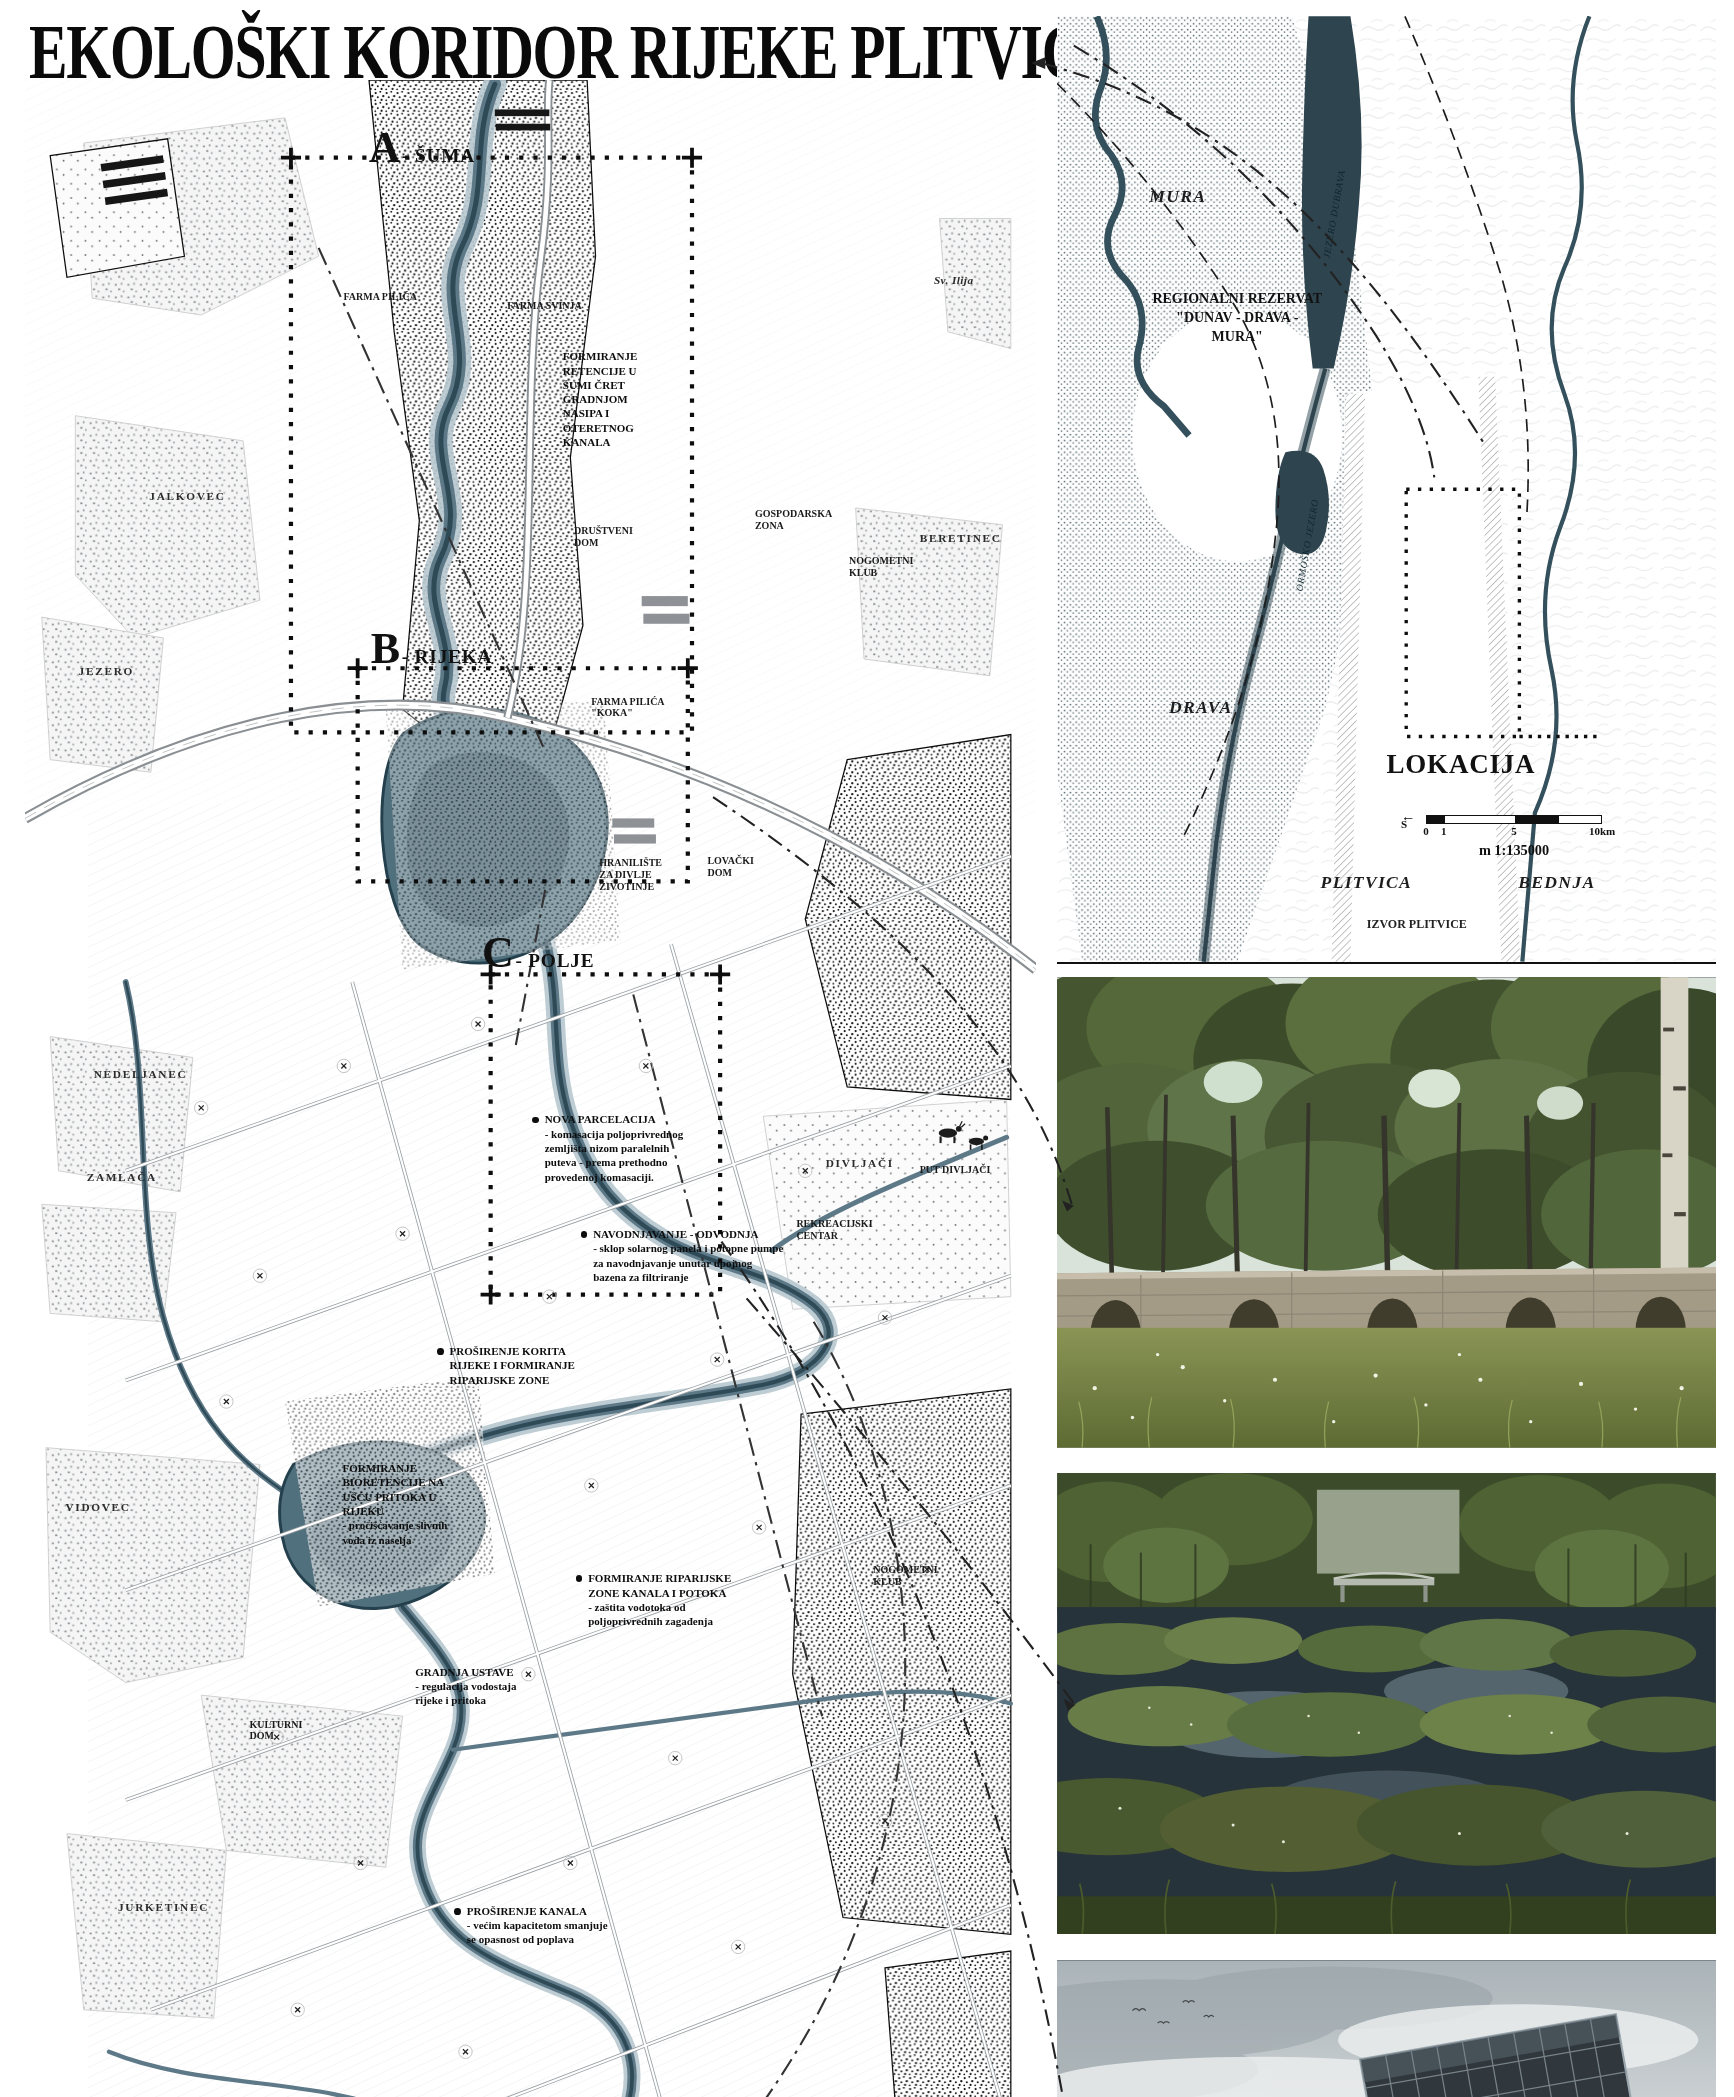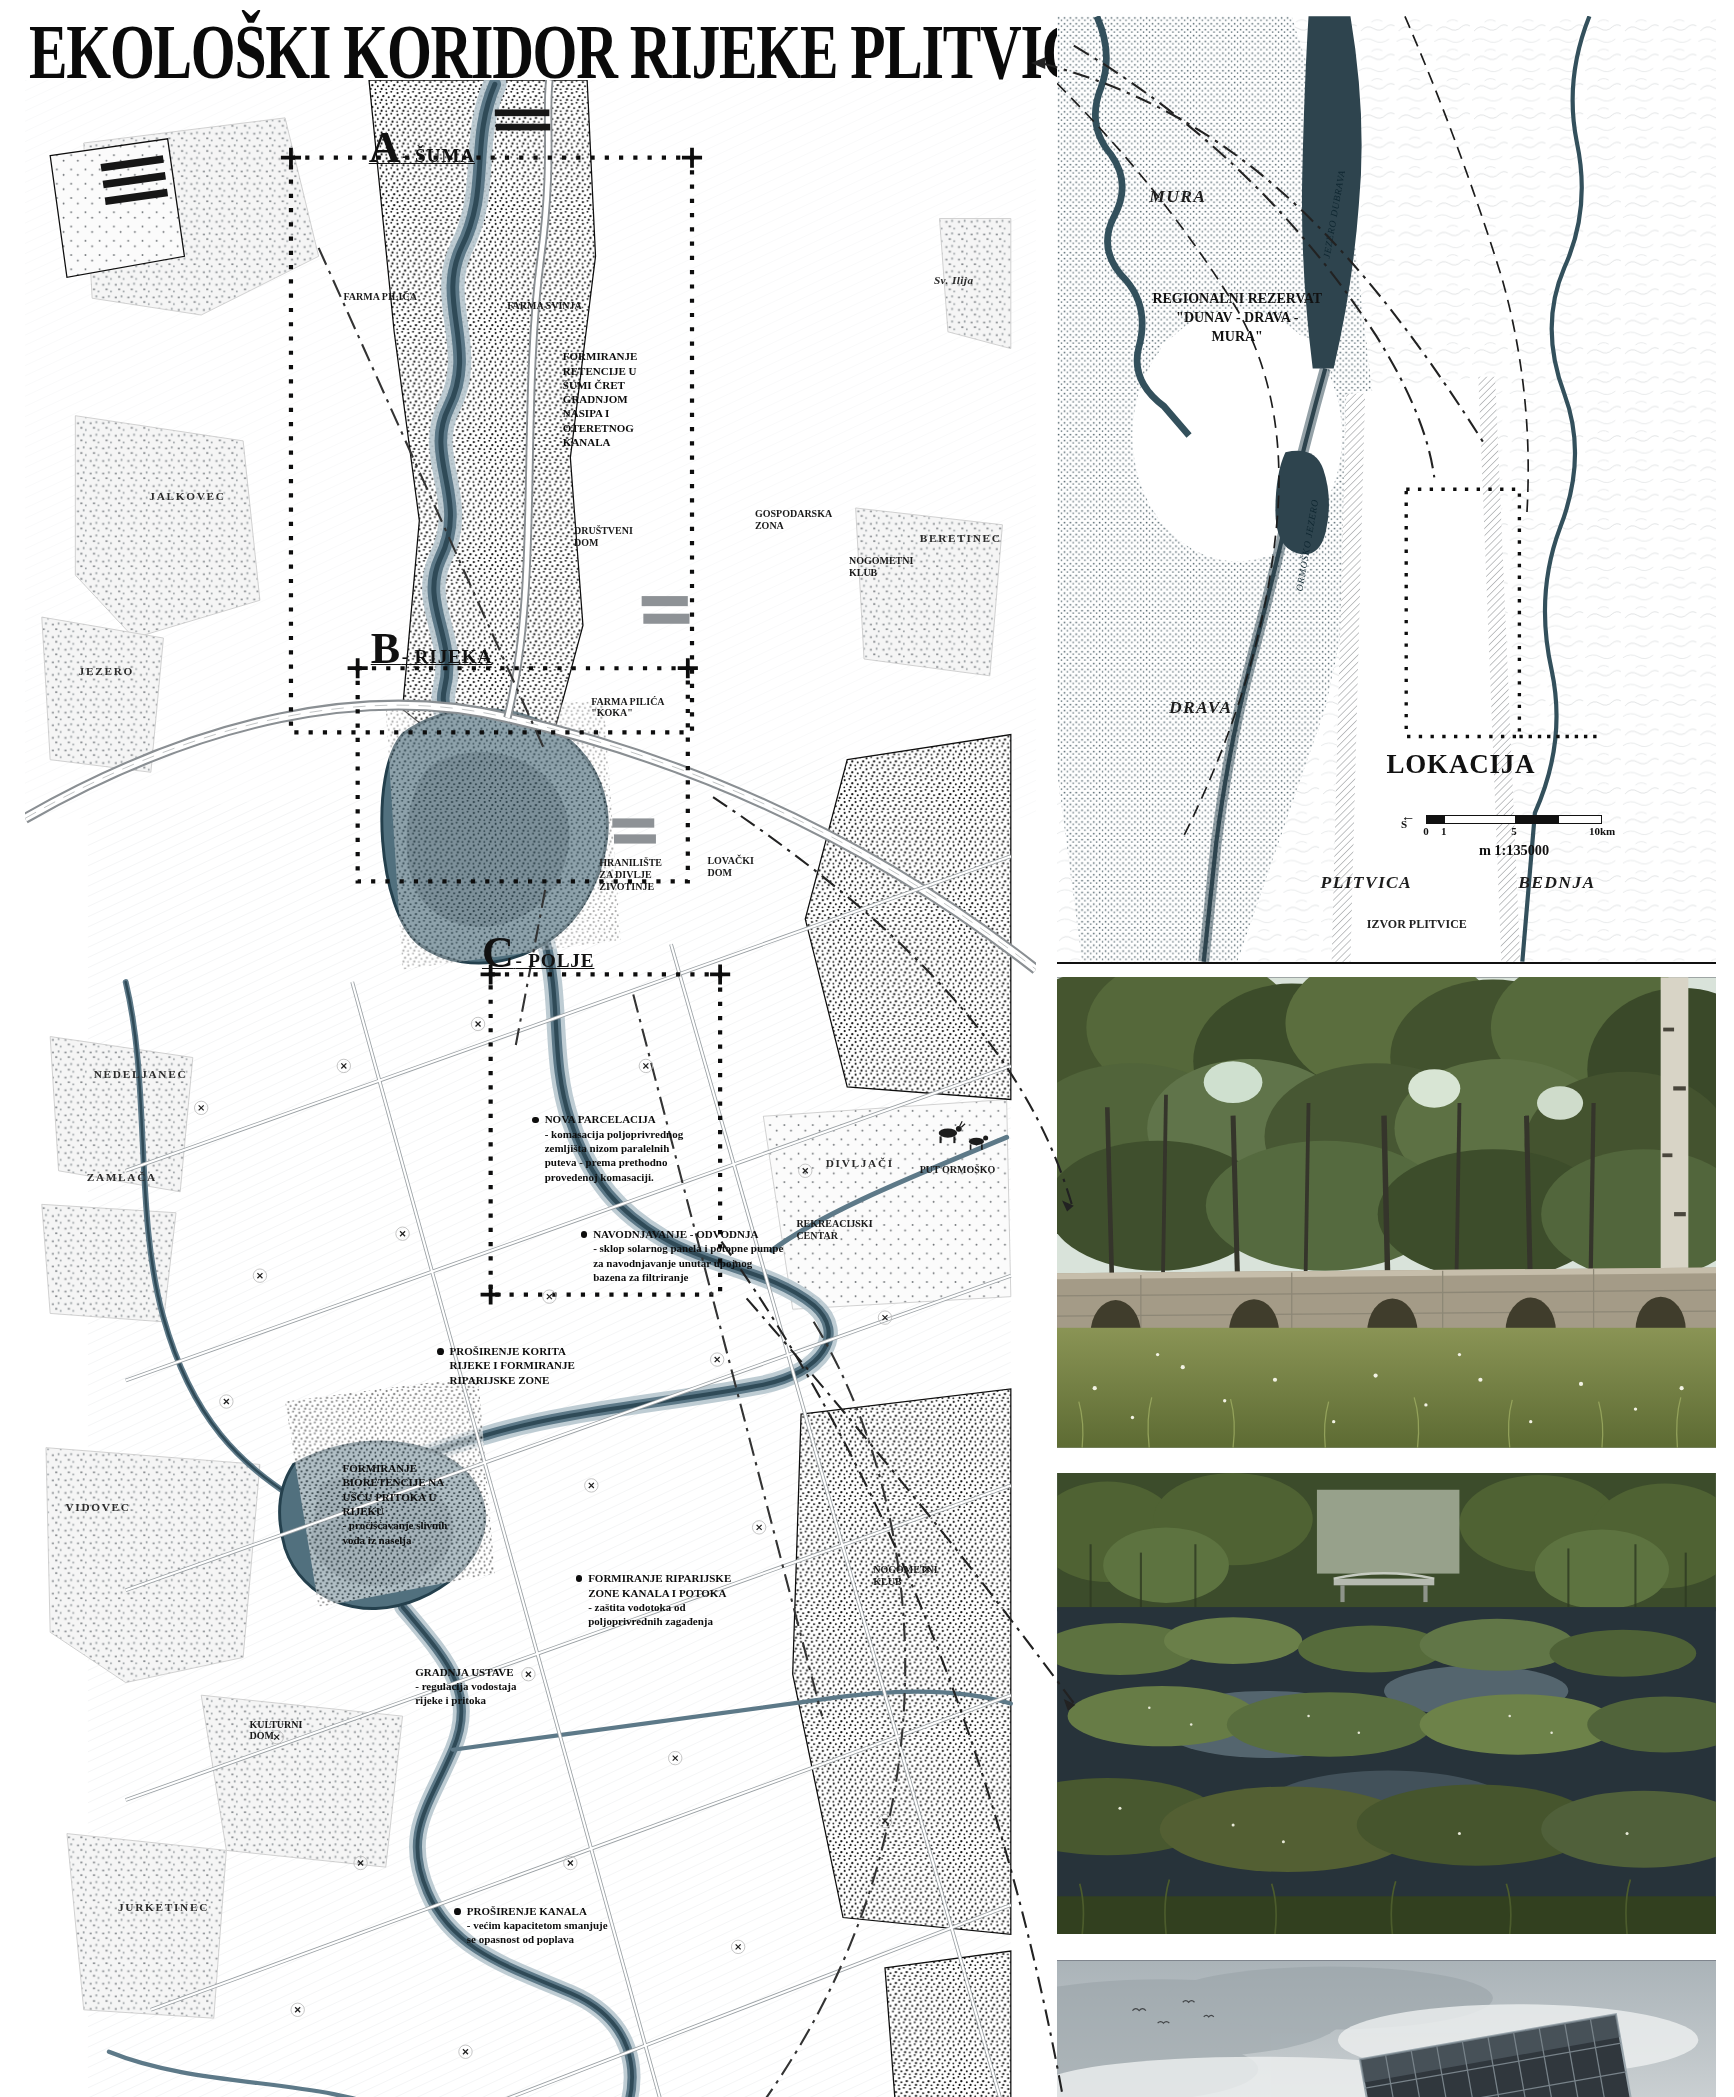--- a/index.html
+++ b/index.html
@@ -15,21 +15,21 @@
   #render-forest{top:977px;height:471px;}
   #render-wetland{top:1473px;height:461px;}
   #render-solar{top:1960px;height:458px;}
   .fill-svg{position:absolute;left:0;top:0;width:100%;height:100%;display:block;}
   
   .lab{position:absolute;white-space:pre-line;line-height:1.18;}
   .town{font-size:11.3px;font-weight:bold;letter-spacing:1.7px;color:#2b2b2b;}
   .fac{font-size:10px;font-weight:bold;color:#1a1a1a;}
   .ann{font-size:11px;font-weight:bold;line-height:1.3;color:#0d0d0d;max-width:151px;}
   .ann.dot::before{content:"";position:absolute;left:-12.6px;top:4.2px;width:6.7px;height:6.7px;border-radius:50%;background:#0d0d0d;}
-  .secLabel{position:absolute;white-space:nowrap;text-decoration:underline;}
+  .secLabel{position:absolute;white-space:nowrap;}
   .secLetter{font-size:44px;font-weight:bold;}
   .secName{font-size:19.3px;font-weight:bold;letter-spacing:0.8px;}
   .riv{font-style:italic;font-size:17.6px;font-weight:bold;letter-spacing:1.3px;color:#1d1d1d;}
   .lok{font-size:27px;font-weight:bold;letter-spacing:0.8px;}
   .rez{font-size:14px;font-weight:bold;text-align:center;line-height:1.35;}
   .vlabel{font-size:9.6px;font-style:italic;letter-spacing:0.8px;color:#0e2630;transform:translate(-50%,-50%) rotate(-80deg);transform-origin:center;}
   .small-lab{font-size:12px;font-weight:bold;color:#222;}
   
   .scalebar{position:absolute;}
   .bar{position:relative;height:6.7px;border:0.8px solid #111;background:#fff;}
@@ -319,21 +319,21 @@
 KLUB</div>
     <div class="lab fac" style="left:83.9%;top:63.4%">NOGOMETNI
 KLUB</div>
     <div class="lab fac" style="left:67.5%;top:33.1%">LOVAČKI
 DOM</div>
     <div class="lab fac" style="left:56.8%;top:33.2%">HRANILIŠTE
 ZA DIVLJE
 ŽIVOTINJE</div>
     <div class="lab fac" style="left:76.3%;top:48.6%">REKREACIJSKI
 CENTAR</div>
-    <div class="lab fac" style="left:88.5%;top:46.3%">PUT ORMOŠKO</div>
+    <div class="lab fac" style="left:88.5%;top:46.3%">PUT DIVLJAČI</div>
     <div class="lab fac" style="left:22.2%;top:70.0%">KULTURNI
 DOM</div>
 
   </div>
 
   <div class="loc-map">
     <svg class="fill-svg" viewBox="0 0 1572 2255">
       <defs>
         <pattern id="contours" width="90" height="70" patternUnits="userSpaceOnUse">
           <rect width="90" height="70" fill="#ffffff"></rect>

